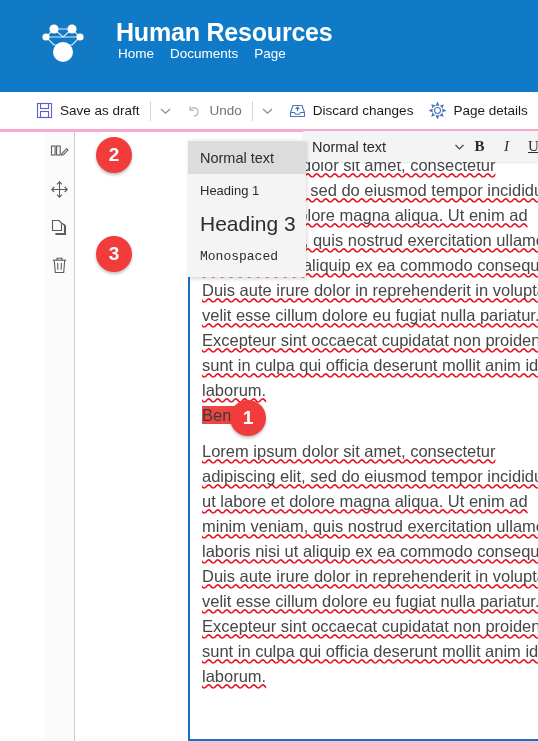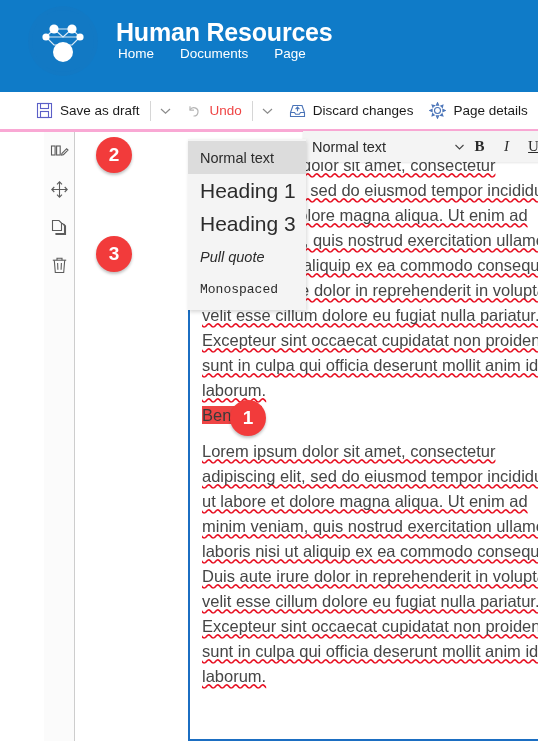--- a/index.html
+++ b/index.html
@@ -25,42 +25,42 @@
     background:#1279c4;
     display:flex; align-items:center; justify-content:center;
   }
   .site-title {
     position:absolute; left:116px; top:18px;
     color:#ffffff; font-size:25px; font-weight:bold;
     letter-spacing:-0.2px;
   }
   .site-nav {
     position:absolute; left:118px; top:46px;
-    display:flex; gap:26px;
+    display:flex; gap:16px;
   }
   .site-nav a {
     color:#ffffff; font-size:13.5px; text-decoration:none;
   }
 
   
   .command-bar {
     height:40px;
     background:#ffffff;
     border-bottom:3px solid #f9a8d4;
     display:flex; align-items:center;
     padding-left:28px;
     gap:0px;
   }
   .cmd {
     display:flex; align-items:center; gap:7px;
     height:32px; padding:0 8px;
     font-size:13.5px; color:#1b1b1b;
     cursor:default; white-space:nowrap;
   }
-  .cmd.disabled { color:#ef4444; }
+  .cmd.disabled { color:#737373; }
   .cmd-chevron {
     width:26px; height:32px;
     display:flex; align-items:center; justify-content:center;
     color:#888;
   }
   .cmd-sep {
     width:1px; height:20px; background:#d6d6d6; margin:0 2px;
   }
   .ico { display:inline-flex; align-items:center; justify-content:center; }
 
@@ -161,21 +161,21 @@
     padding:2px 0 4px 0;
   }
   .dd-item {
     height:33px;
     display:flex; align-items:center;
     padding-left:12px;
     font-size:14.5px;
     color:#2b2b2b;
   }
   .dd-item.selected { background:#dcdcdc; }
-  .dd-item.h1 { font-size:21px;text-align:right; }
+  .dd-item.h1 { font-size:13px;text-align:right; }
   .dd-item.h2 { font-size:15.5px; }
   .dd-item.h3 { font-size:21px; }
   .dd-item.quote { font-style:italic; font-size:14.5px; }
   .dd-item.mono { font-family:"Liberation Mono", monospace; font-size:13px; }
 
   
   .badge {
     position:absolute;
     width:36px; height:36px; border-radius:50%;
     background:#f23b3b;
@@ -351,21 +351,20 @@
 
       <p class="para">
         <span class="sp">Lorem ipsum dolor sit amet, consectetur adipiscing elit, sed do eiusmod tempor incididunt ut labore et dolore magna aliqua. Ut enim ad minim veniam, quis nostrud exercitation ullamco laboris nisi ut aliquip ex ea commodo consequat. Duis aute irure dolor in reprehenderit in voluptate velit esse cillum dolore eu fugiat nulla pariatur. Excepteur sint occaecat cupidatat non proident, sunt in culpa qui officia deserunt mollit anim id est laborum.</span>
       </p>
     </div>
 
     <div class="dropdown">
       <div class="dd-item selected">Normal text</div>
       <div class="dd-item h1">Heading 1</div>
       <div class="dd-item h3">Heading 3</div>
-      <div class="dd-item quote">Pull quote</div>
       <div class="dd-item mono">Monospaced</div>
     </div>
 
   </div>
 </div>
 
 <div class="badge" id="badge1">1</div>
 <div class="badge" id="badge2">2</div>
 <div class="badge" id="badge3">3</div>
 

